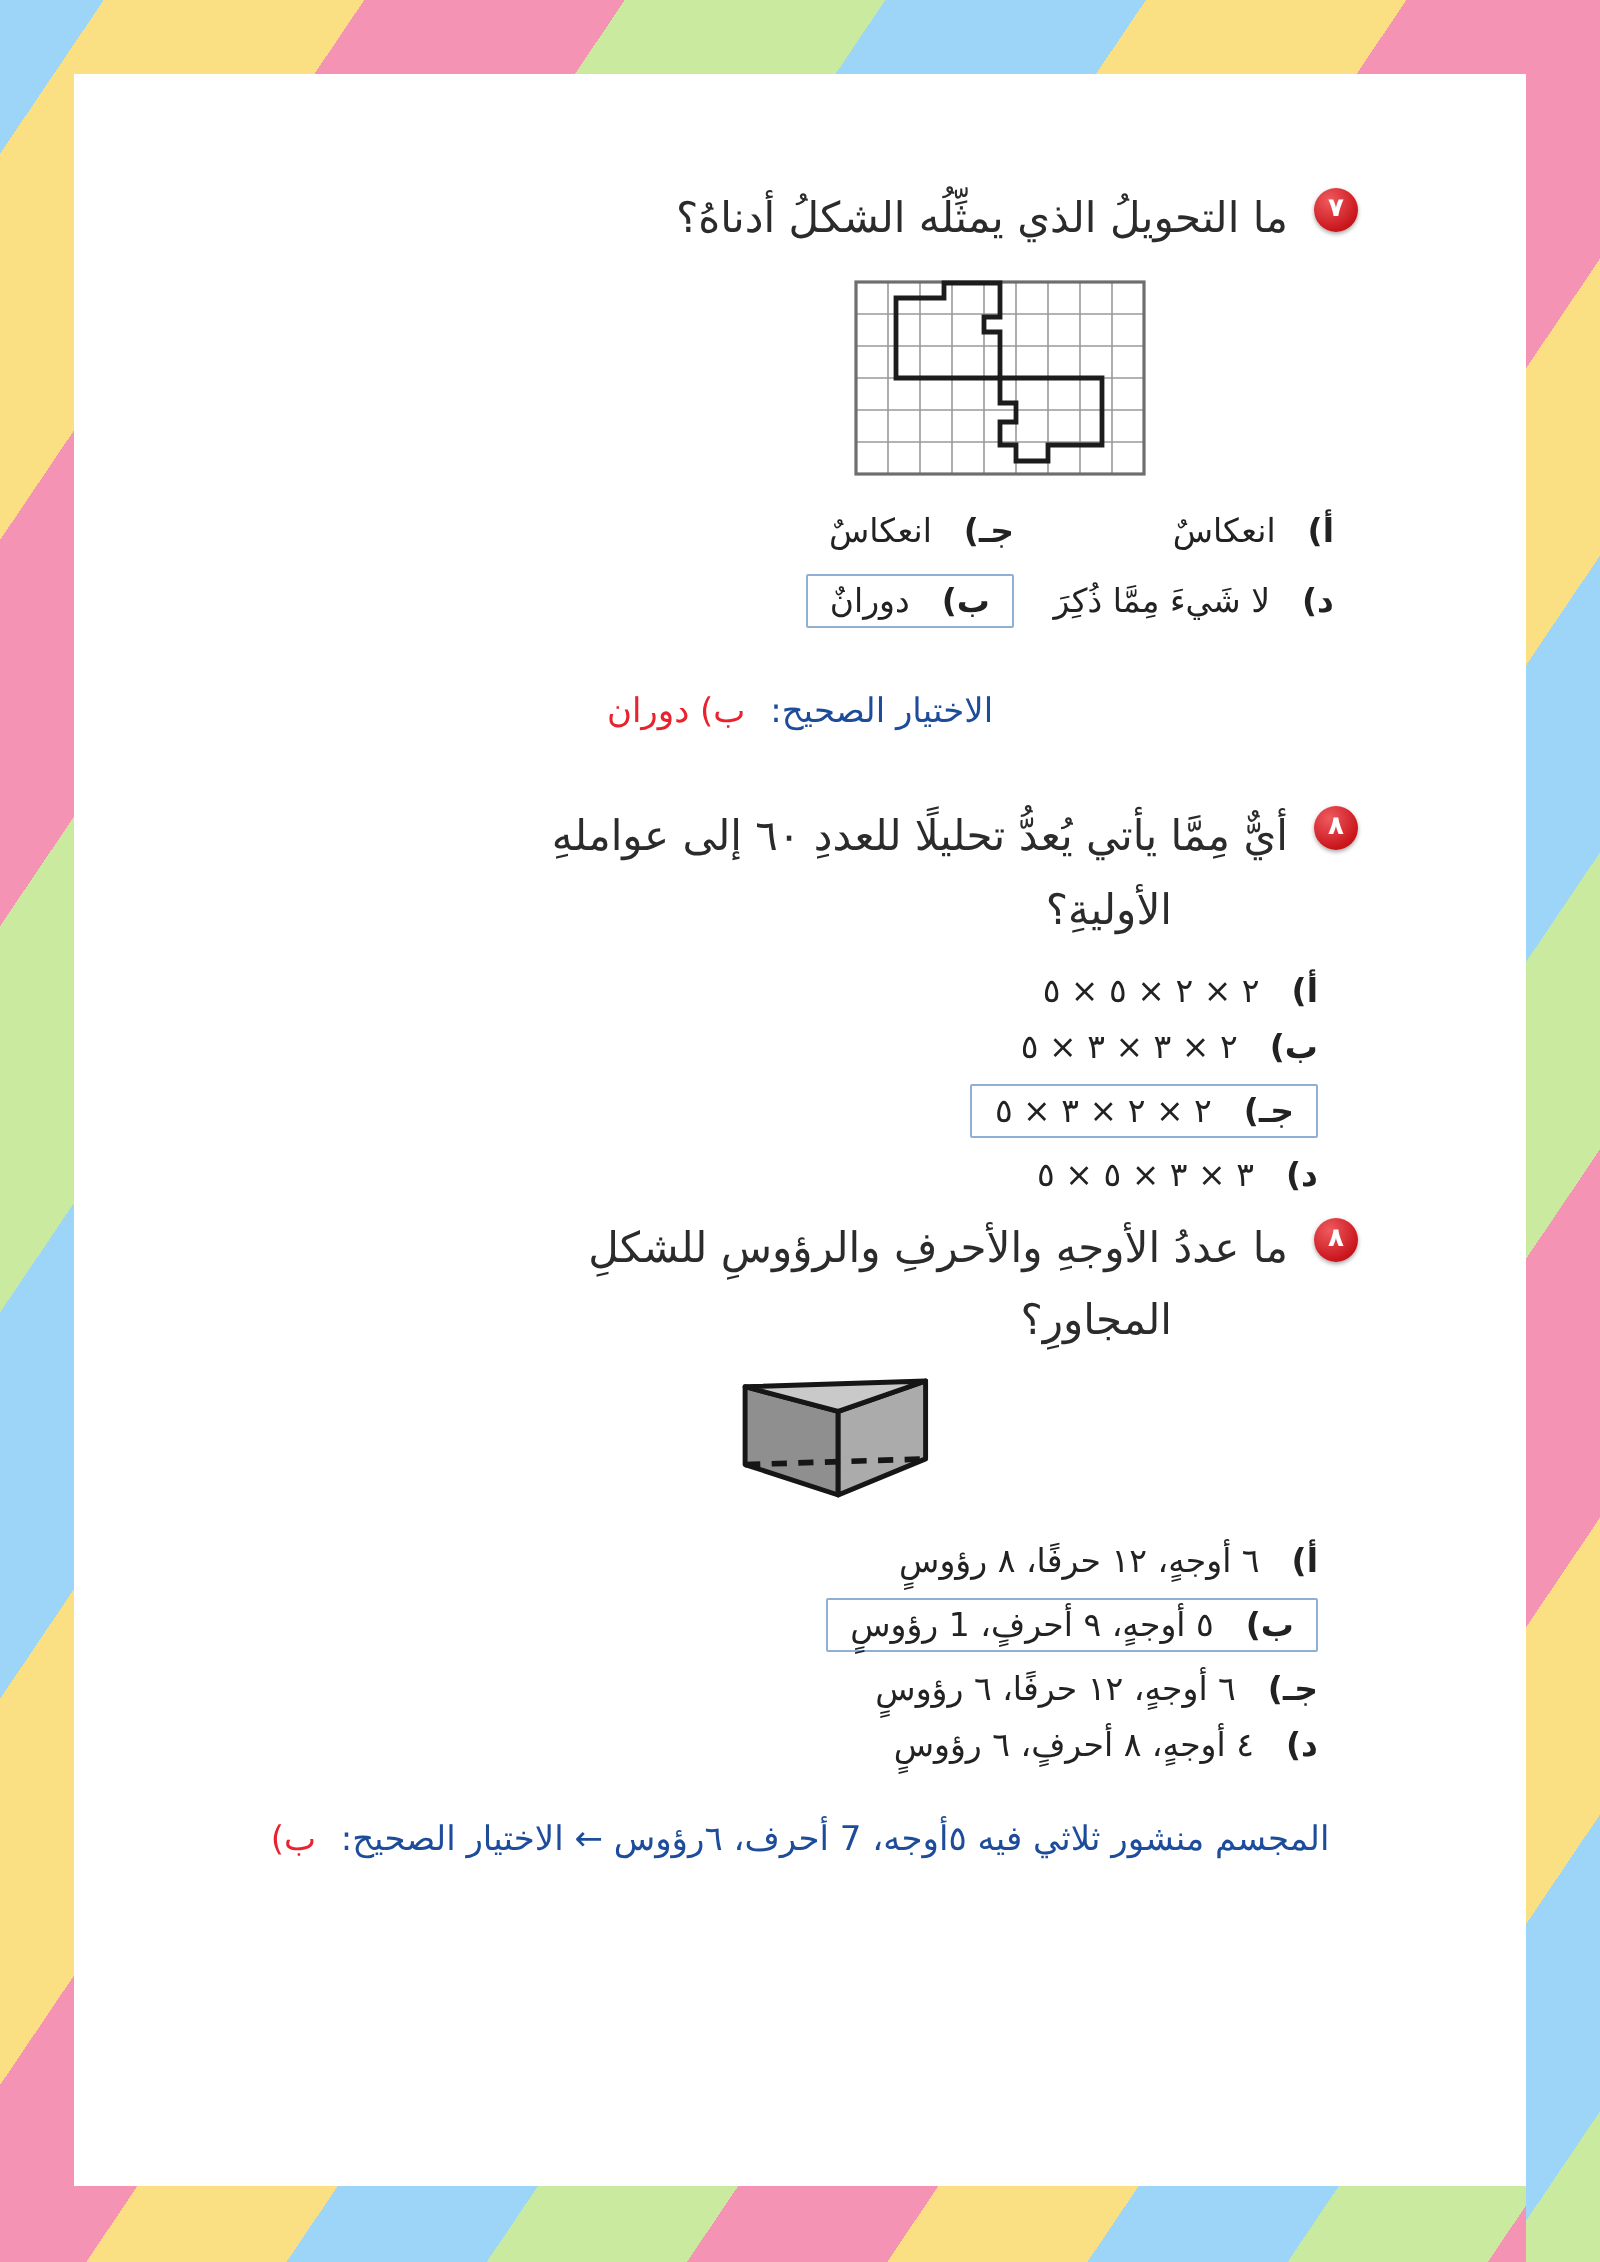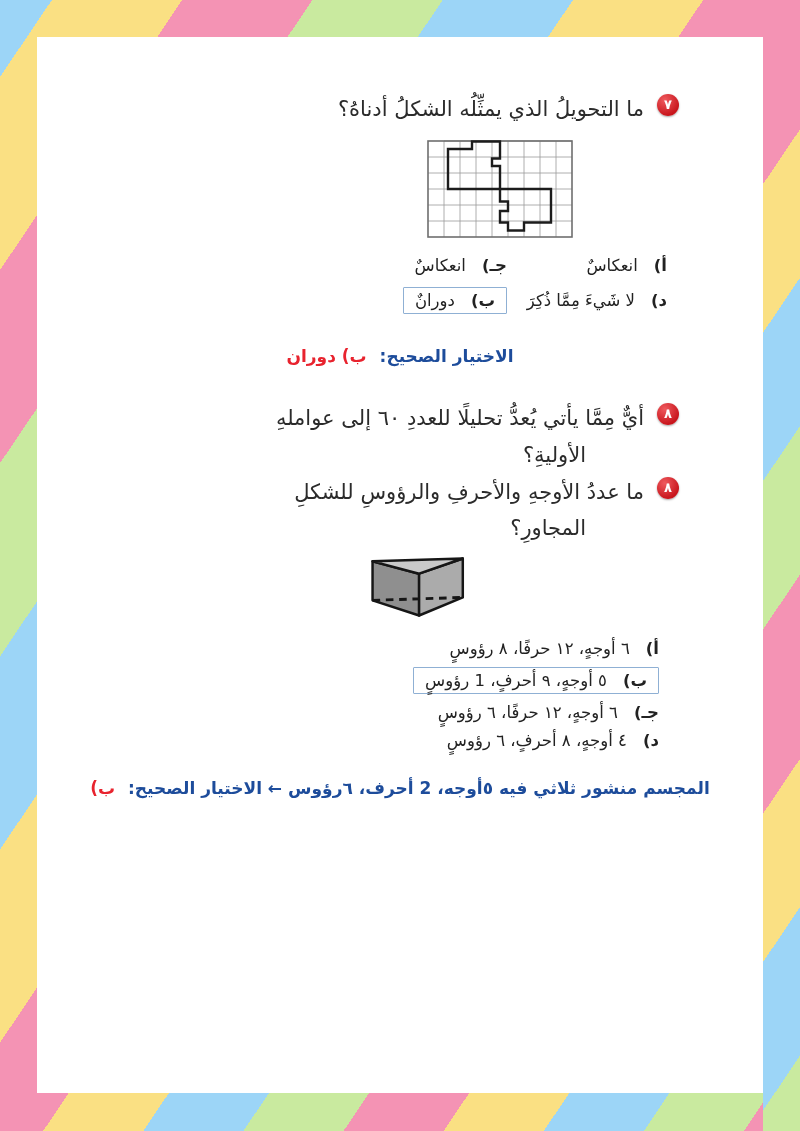--- a/index.html
+++ b/index.html
@@ -51,21 +51,21 @@
     margin:18px 96px 0 0;display:grid;grid-template-columns:150px auto;
     row-gap:12px;column-gap:10px;font-size:16.5px;color:#222;align-items:center;
   }
   .optlist{margin:12px 104px 0 0;font-size:16.5px;color:#222;}
   .optlist .optrow{margin-bottom:9px;}
   .okey{font-weight:bold;margin-left:16px;}
   .opt-box{
     display:inline-block;border:1.6px solid #8fb0d4;padding:3px 11px;border-radius:1px;
   }
   .answer{
-    text-align:center;font-weight:bold;font-size:17px;margin-top:26px;margin-bottom:28px;
+    text-align:center;font-weight:normal;font-size:17px;margin-top:26px;margin-bottom:28px;
     line-height:1.9;padding:0 22px;
   }
   .answer .ans-blue{color:#1d4c9b;}
   .answer .ans-red{color:#e8232e;margin-right:7px;}
   .answer .ans-line{display:block;}
   .mid-gap{margin-bottom:26px;}
   svg{display:block;}
 </style>
 </head>
 <body>
@@ -110,20 +110,34 @@
       <span class="ans-blue">الاختيار الصحيح:</span>
       <span class="ans-red">ب) دوران</span>
     </span>
   </div>
 
   <div class="qrow">
     <div class="badge">٨</div>
     <div class="qtext">أيٌّ مِمَّا يأتي يُعدُّ تحليلًا للعددِ ٦٠ إلى عواملهِ الأوليةِ؟</div>
   </div>
 
+  <div class="optlist">
+    <div class="optrow">
+      <span class="okey">أ)</span><span>٢ × ٢ × ٥ × ٥</span>
+    </div>
+    <div class="optrow">
+      <span class="okey">ب)</span><span>٢ × ٣ × ٣ × ٥</span>
+    </div>
+    <div class="optrow">
+      <span class="opt-box"><span class="okey">جـ)</span><span>٢ × ٢ × ٣ × ٥</span></span>
+    </div>
+    <div class="optrow">
+      <span class="okey">د)</span><span>٣ × ٣ × ٥ × ٥</span>
+    </div>
+  </div>
 
 
   <div class="qrow">
     <div class="badge">٨</div>
     <div class="qtext">ما عددُ الأوجهِ والأحرفِ والرؤوسِ للشكلِ المجاورِ؟</div>
   </div>
 
   <svg class="fig-prism" width="124" height="76" viewBox="0 0 130 80">
 
     <path d="M14,13 L63,26 L63,70 L14,54 Z" fill="#8f8f8f" stroke="#161616" stroke-width="2.6" stroke-linejoin="round"></path>
@@ -145,18 +159,18 @@
     <div class="optrow">
       <span class="okey">جـ)</span><span>٦ أوجهٍ، ١٢ حرفًا، ٦ رؤوسٍ</span>
     </div>
     <div class="optrow">
       <span class="okey">د)</span><span>٤ أوجهٍ، ٨ أحرفٍ، ٦ رؤوسٍ</span>
     </div>
   </div>
 
   <div class="answer" style="margin-top:22px;">
     <span class="ans-line">
-      <span class="ans-blue">المجسم منشور ثلاثي فيه ٥أوجه، 2 أحرف، ٦رؤوس ← الاختيار الصحيح:</span>
+      <span class="ans-blue">المجسم منشور ثلاثي فيه ٥أوجه، 7 أحرف، ٦رؤوس ← الاختيار الصحيح:</span>
       <span class="ans-red">ب)</span>
     </span>
   </div>
 
 </div>
 
 </body></html>

